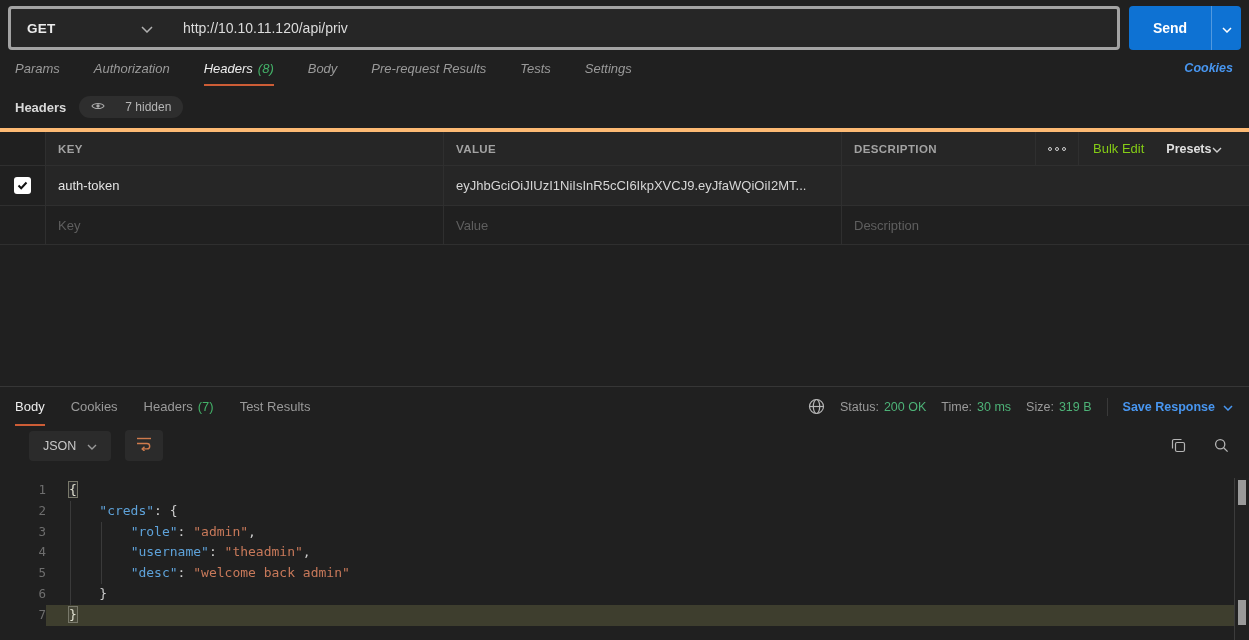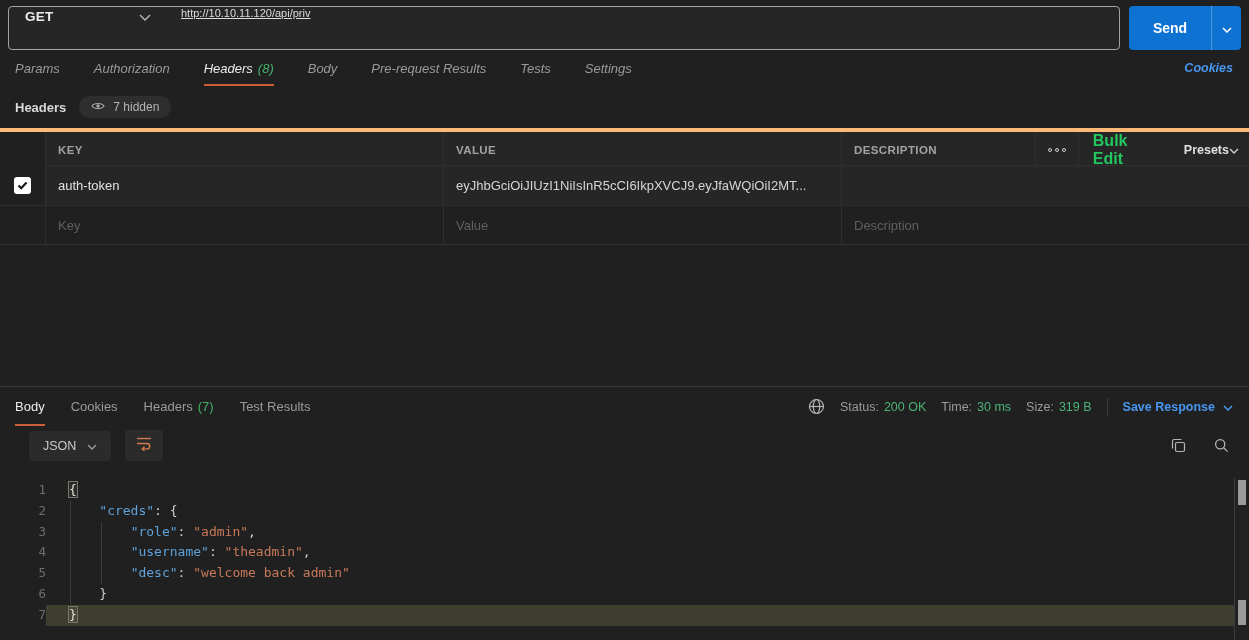--- a/index.html
+++ b/index.html
@@ -1,58 +1,58 @@
 <!DOCTYPE html>
 <html style="--accent_orange: #cd5d36; --send_blue: #0e72d3; --link_blue: #4896f0; --count_green: #43b168; --status_green: #4db277; --json_key: #5ea2d9; --json_string: #c8795a; --line_highlight: #3e3e2e;"><head>
 <meta charset="utf-8">
 <style>
   html,body{margin:0;padding:0;width:1249px;height:640px;overflow:hidden;
     background:#202020;color:#e0e0e0;font-family:"Liberation Sans",sans-serif;}
   .app{width:1249px;height:640px;display:flex;flex-direction:column;}
 
   
   .topbar{display:flex;margin:6px 8px 0 8px;height:44px;gap:9px;flex:0 0 auto;}
-  .method-url{flex:1;display:flex;align-items:flex-start;background:#262626;border:1px solid #a3a3a3;border-radius:4px;}
+  .method-url{flex:1;display:flex;align-items:center;background:#262626;border:3px solid #a3a3a3;border-radius:4px;}
   .method-select{width:126px;display:flex;align-items:center;justify-content:space-between;padding:0 15px 0 16px;cursor:pointer;}
   .method-label{font-weight:700;font-size:13.5px;color:#ececec;letter-spacing:.3px;}
   .v-div{width:1px;background:#3a3a3a;}
-  .url-input{flex:1;display:flex;align-items:center;padding:0 14px;font-size:11px;color:#dcdcdc;text-decoration:underline;}
+  .url-input{flex:1;display:flex;align-items:center;padding:0 14px;font-size:14px;color:#dcdcdc;}
   .send-split{display:flex;width:112px;}
   .send-main{flex:1;display:flex;align-items:center;justify-content:center;background:var(--send_blue,#0e72d3);
     border:none;border-radius:4px 0 0 4px;color:#fff;font-weight:700;font-size:14px;font-family:inherit;cursor:pointer;}
   .send-caret{width:30px;display:flex;align-items:center;justify-content:center;background:var(--send_blue,#0e72d3);
     border:none;border-left:1px solid rgba(255,255,255,.28);border-radius:0 4px 4px 0;cursor:pointer;}
 
   
   .req-tabs-row{display:flex;align-items:flex-start;padding:0 16px 0 15px;height:42px;flex:0 0 auto;font-style:italic;}
   .req-tabs{display:flex;gap:34px;}
   .req-tab{padding:11px 0 10px;font-size:13px;color:#9a9a9a;cursor:pointer;display:flex;gap:5px;}
   .req-tab.active{color:#ededed;border-bottom:2px solid var(--accent_orange,#cd5d36);padding-bottom:8px;}
   .tab-count{color:var(--count_green,#43b168);}
   .cookies-link{margin-left:auto;padding-top:11px;font-size:12.5px;font-weight:700;color:var(--link_blue,#4896f0);cursor:pointer;}
 
   
   .hdr-label-row{display:flex;align-items:center;gap:13px;padding:0 15px;height:30px;flex:0 0 auto;}
   .hdr-title{font-size:13px;font-weight:700;color:#d9d9d9;}
-  .hidden-badge{display:flex;align-items:center;gap:8px;background:#2e2e2e;border-radius:12px;padding:4px 12px;
+  .hidden-badge{display:flex;align-items:center;gap:20px;background:#2e2e2e;border-radius:12px;padding:4px 12px;
     font-size:12px;color:#b5b5b5;cursor:pointer;}
 
   .htable{margin-top:6px;border-top:4px solid #fdba74;font-size:13px;flex:0 0 auto;}
   .t-row{display:grid;grid-template-columns:45px 398px 398px 194px 1fr;border-bottom:1px solid #2f2f2f;}
   .t-row>div{display:flex;align-items:center;padding-left:12px;min-width:0;}
   .t-row>div+div{border-left:1px solid #2f2f2f;}
   .t-head{height:33px;background:#262626;}
   .t-head .col-h{font-size:11.5px;font-weight:700;color:#a3a3a3;letter-spacing:.4px;}
   .t-filled{height:39px;background:#262626;}
   .t-ph{height:38px;}
   .c-check{justify-content:center;padding-left:0!important;background:#202020;}
   .c-actions{padding:0!important;display:flex;align-items:center;}
   .ooo-wrap{width:42px;height:100%;display:flex;align-items:center;justify-content:center;gap:3px;border-right:1px solid #2f2f2f;cursor:pointer;}
   .dot{width:4px;height:4px;border:1px solid #cfcfcf;border-radius:50%;box-sizing:border-box;}
-  .bulk-edit{margin-left:14px;font-size:16px;font-weight:700;color:#22c55e;cursor:pointer;}
+  .bulk-edit{margin-left:14px;font-size:13px;font-weight:400;color:#84cc16;cursor:pointer;}
   .presets{margin-left:22px;margin-right:10px;display:flex;align-items:center;font-size:12.5px;font-weight:700;color:#e0e0e0;cursor:pointer;}
   .checkbox{width:17px;height:17px;background:#fff;border-radius:3px;display:flex;align-items:center;justify-content:center;cursor:pointer;}
   .cell-key{color:#e3e3e3;}
   .cell-val{color:#d6d6d6;white-space:nowrap;overflow:hidden;}
   .ph{color:#5f5f5f;}
 
   .spacer{flex:0 0 141px;}
 
   
   .response{border-top:1px solid #363636;flex:1;display:flex;flex-direction:column;min-height:0;}

